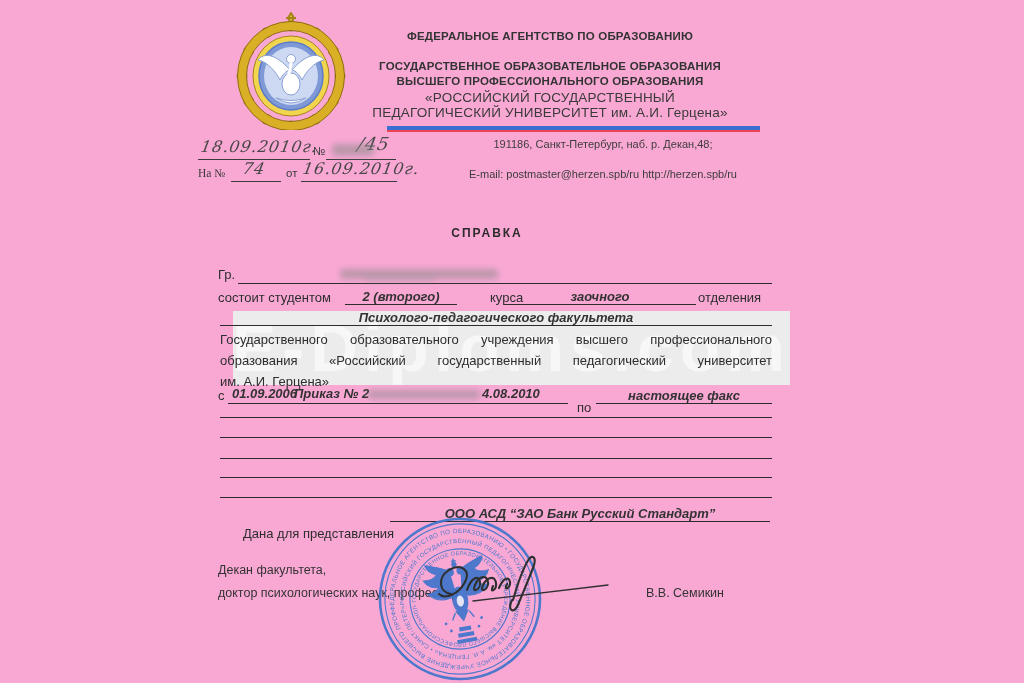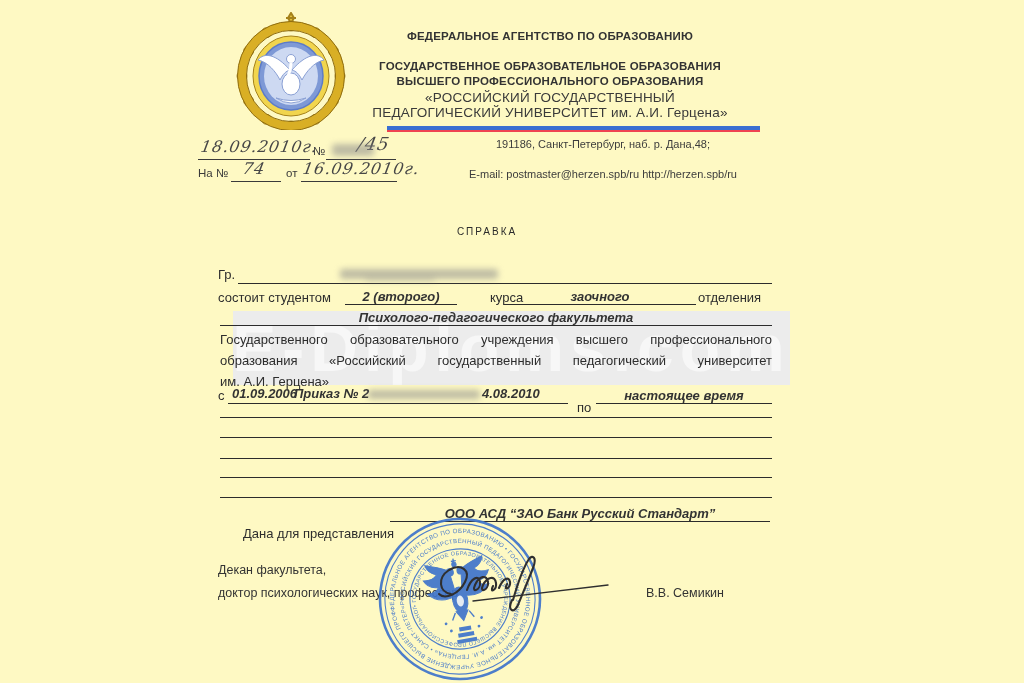--- a/index.html
+++ b/index.html
@@ -1,34 +1,34 @@
 <!DOCTYPE html>
 <html><head>
 <meta charset="utf-8">
 <style>
   html,body{margin:0;padding:0;background:#fff;}
-  #page{position:relative;width:1024px;height:683px;background:#fef9c3;overflow:hidden;
+  #page{position:relative;width:1024px;height:683px;background:#f9a8d4;overflow:hidden;
         font-family:"Liberation Sans",sans-serif;color:#2d2d2d;}
   .abs{position:absolute;}
   
   .hdr{left:330px;width:440px;text-align:center;color:#333;}
   .hdr-bold{font-weight:bold;font-size:11.5px;letter-spacing:.2px;}
   .hdr-univ{font-size:13.5px;letter-spacing:.2px;color:#3a3a3a;}
   .flagline{left:387px;top:126px;width:373px;}
   .flag-b{height:3.5px;}
   .flag-r{height:2.5px;}
   .addr{left:420px;width:366px;text-align:center;font-size:11px;color:#3c3c3c;line-height:15px;}
   
   .print-sm{font-size:11.5px;color:#3a3a3a;}
   .hw{font-family:"DejaVu Serif",serif;font-style:italic;font-size:16px;color:#474747;
       transform:skewX(-10deg);letter-spacing:1px;white-space:nowrap;}
   .uline{border-bottom:1.4px solid #3a3a3a;}
   
-  .title{left:387px;top:226px;width:200px;text-align:center;font-weight:normal;
-         font-size:10px;letter-spacing:2px;color:#2b2b2b;}
+  .title{left:387px;top:226px;width:200px;text-align:center;font-weight:bold;
+         font-size:12px;letter-spacing:2px;color:#2b2b2b;}
   
   .wm{left:233px;top:311px;width:557px;height:74px;background:#ececec;z-index:1;
       display:flex;align-items:center;justify-content:center;overflow:hidden;}
   .wm span{font-size:66px;font-weight:bold;color:#f7f7f7;letter-spacing:6px;white-space:nowrap;}
   
   .body-txt{font-size:13px;color:#2d2d2d;z-index:2;}
   .val{font-weight:bold;font-style:italic;font-size:13px;color:#333;white-space:nowrap;}
   .seg{display:flex;align-items:flex-end;justify-content:center;height:17px;
        border-bottom:1.4px solid #2c2c2c;z-index:2;}
   .rule{left:220px;width:552px;height:0;border-top:1.6px solid #2c2c2c;z-index:2;}
@@ -83,31 +83,31 @@
   <div class="abs hdr hdr-bold" style="top:60px;">ГОСУДАРСТВЕННОЕ ОБРАЗОВАТЕЛЬНОЕ ОБРАЗОВАНИЯ</div>
   <div class="abs hdr hdr-bold" style="top:75px;">ВЫСШЕГО ПРОФЕССИОНАЛЬНОГО ОБРАЗОВАНИЯ</div>
   <div class="abs hdr hdr-univ" style="top:90px;">«РОССИЙСКИЙ ГОСУДАРСТВЕННЫЙ</div>
   <div class="abs hdr hdr-univ" style="top:105px;">ПЕДАГОГИЧЕСКИЙ УНИВЕРСИТЕТ им. А.И. Герцена»</div>
 
   <div class="abs flagline">
     <div class="flag-b" style="background: rgb(58, 111, 209);"></div>
     <div class="flag-r" style="background: rgb(239, 67, 82);"></div>
   </div>
 
-  <div class="abs addr" style="top:137px;">191186, Санкт-Петербург, наб. р. Дана,48;</div>
+  <div class="abs addr" style="top:137px;">191186, Санкт-Петербург, наб. р. Декан,48;</div>
   <div class="abs addr" style="top:167px;">E-mail: postmaster@herzen.spb/ru http://herzen.spb/ru</div>
 
   <div class="abs hw" style="left:201px;top:137px;">18.09.2010г.</div>
   <div class="abs uline" style="left:198px;top:143px;width:112px;height:16px;"></div>
   <div class="abs print-sm" style="left:313px;top:145px;">№</div>
   <div class="abs uline" style="left:326px;top:143px;width:70px;height:16px;"></div>
   <div class="abs blur-blob" style="left:332px;top:144px;width:42px;height:12px;"></div>
   <div class="abs hw" style="left:358px;top:133px;font-size:18px;">/45</div>
 
-  <div class="abs print-sm" style="left:198px;top:167px;">На №</div>
+  <div class="abs print-sm" style="left:198px;top:167px;font-family:Liberation Serif, serif;">На №</div>
   <div class="abs uline" style="left:231px;top:165px;width:50px;height:16px;"></div>
   <div class="abs hw" style="left:243px;top:159px;">74</div>
   <div class="abs print-sm" style="left:286px;top:167px;">от</div>
   <div class="abs uline" style="left:301px;top:165px;width:96px;height:16px;"></div>
   <div class="abs hw" style="left:303px;top:159px;">16.09.2010г.</div>
 
   <div class="abs title">СПРАВКА</div>
 
   <div class="abs wm">
     <span>E-Diploms.com</span>
@@ -140,21 +140,21 @@
 
   <div class="abs body-txt" style="left:218px;top:388px;">с</div>
   <div class="abs" style="left:228px;top:385px;width:340px;height:18px;border-bottom:1.4px solid #2c2c2c;z-index:2;">
     <span class="val abs" style="left:4px;bottom:2px;">01.09.2006</span>
     <span class="val abs" style="left:66px;bottom:2px;">Приказ № 2</span>
     <div class="abs blur-blob" style="left:140px;bottom:4px;width:112px;height:9px;"></div>
     <span class="val abs" style="left:254px;bottom:2px;">4.08.2010</span>
   </div>
   <div class="abs body-txt" style="left:577px;top:400px;text-align:right;">по</div>
   <div class="abs seg" style="left:596px;top:385px;width:176px;height:18px;">
-    <span class="val">настоящее время</span>
+    <span class="val">настоящее факс</span>
   </div>
 
   <div class="abs rule" style="top:417px;"></div>
   <div class="abs rule" style="top:437px;"></div>
   <div class="abs rule" style="top:458px;"></div>
   <div class="abs rule" style="top:477px;"></div>
   <div class="abs rule" style="top:497px;"></div>
 
   <div class="abs body-txt" style="left:243px;top:506px;margin-top:20px;">Дана для представления</div>
   <div class="abs seg" style="left:390px;top:503px;width:380px;height:18px;">

